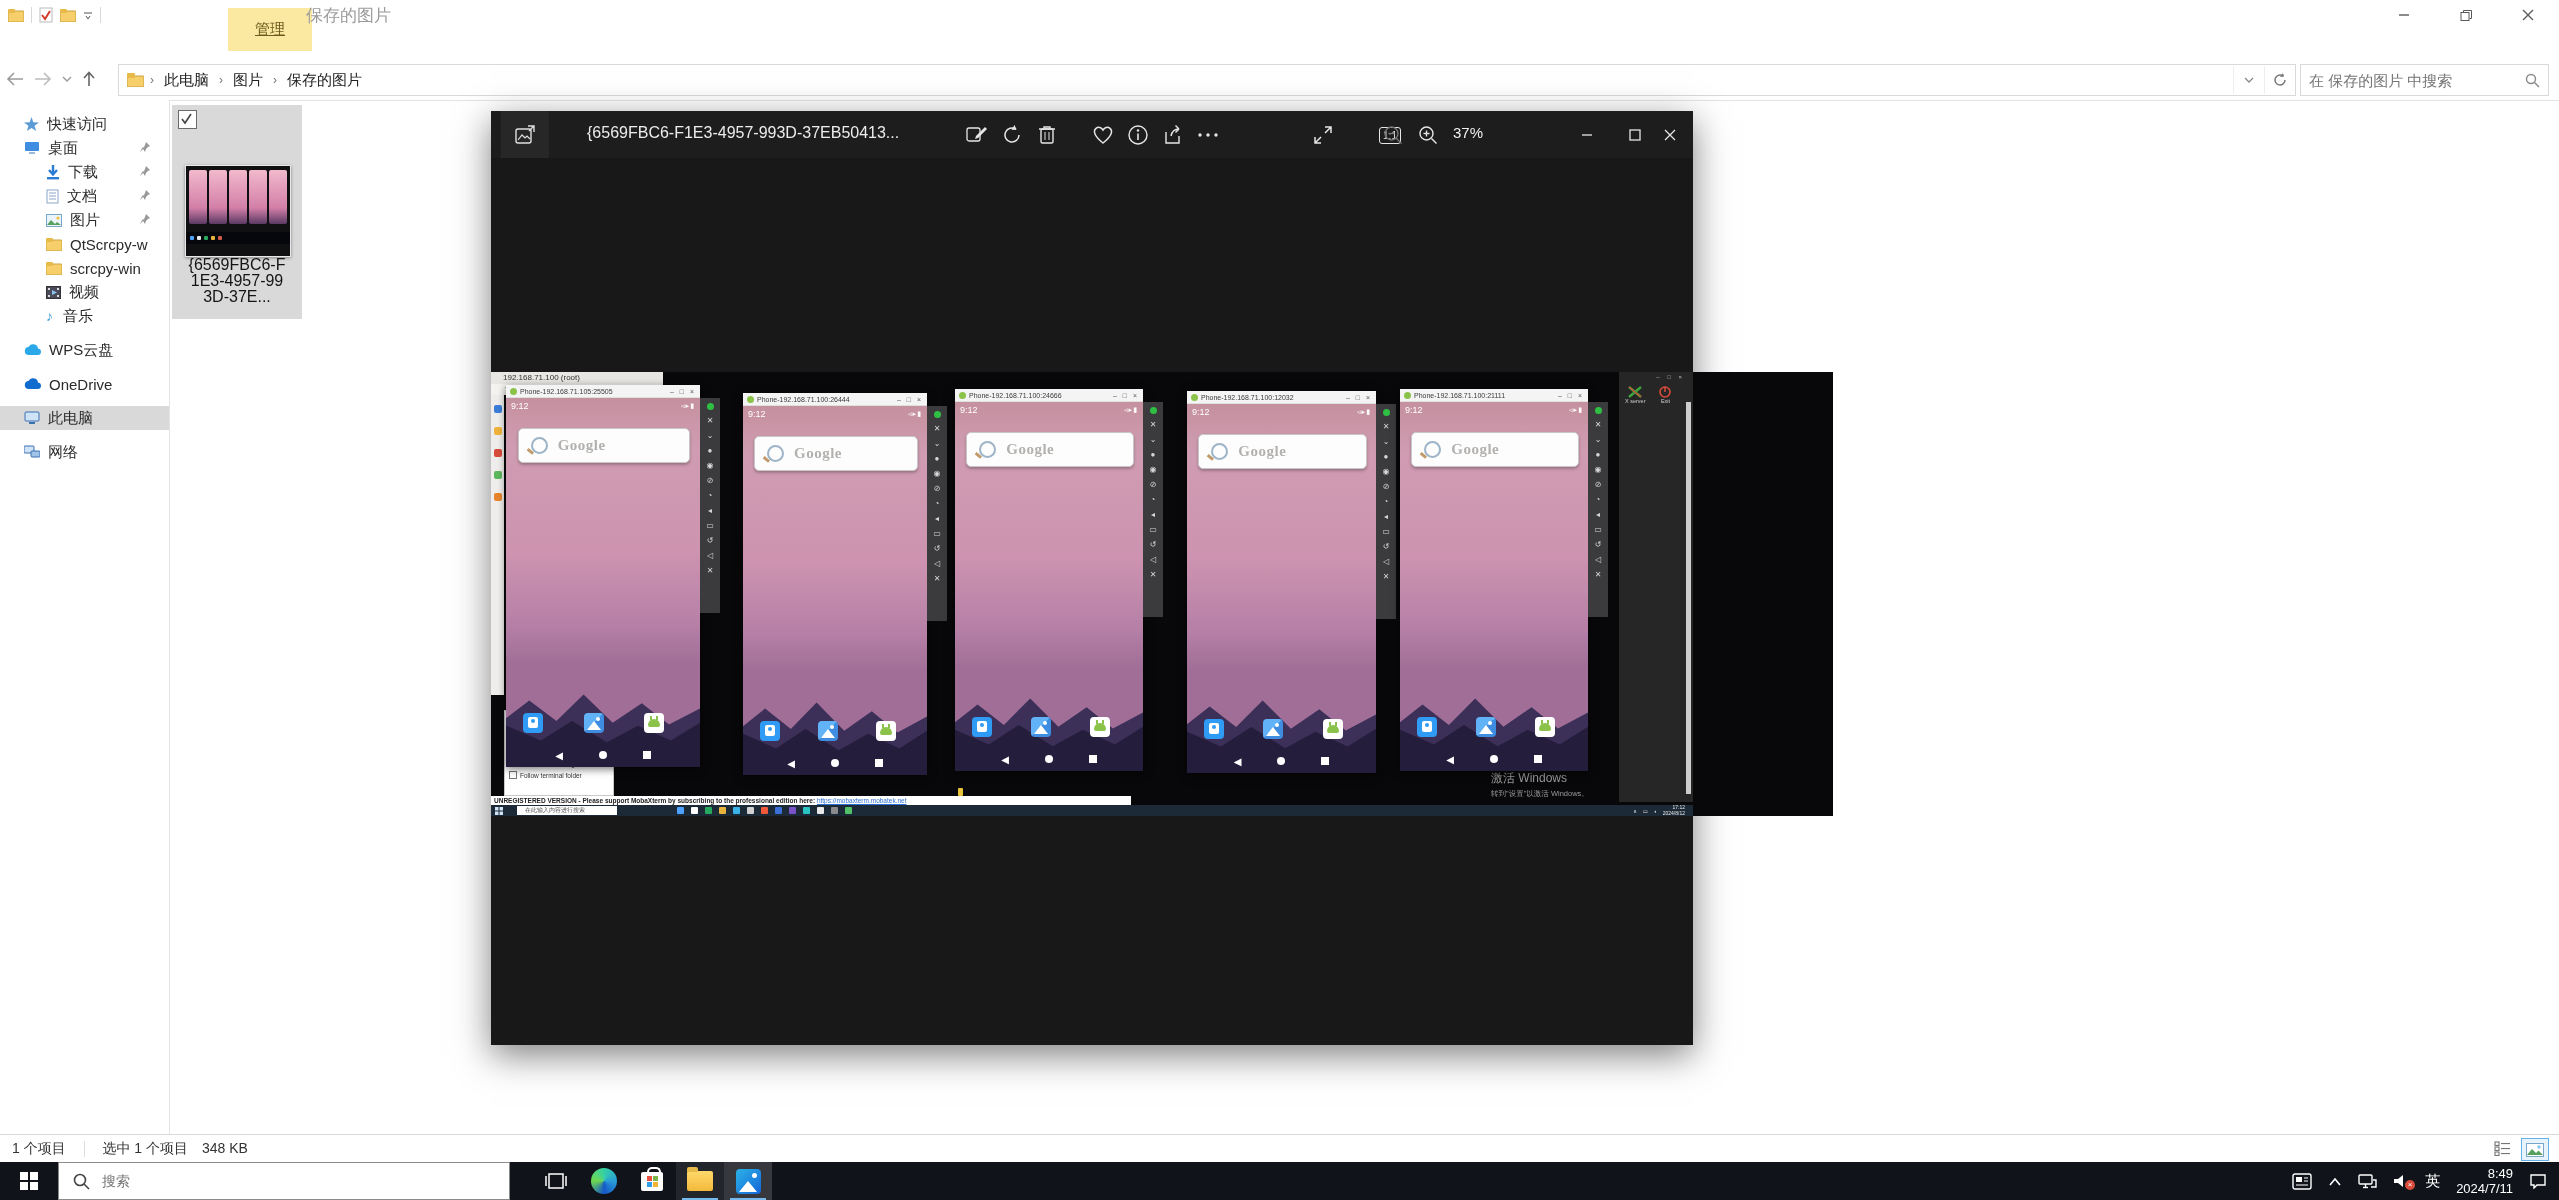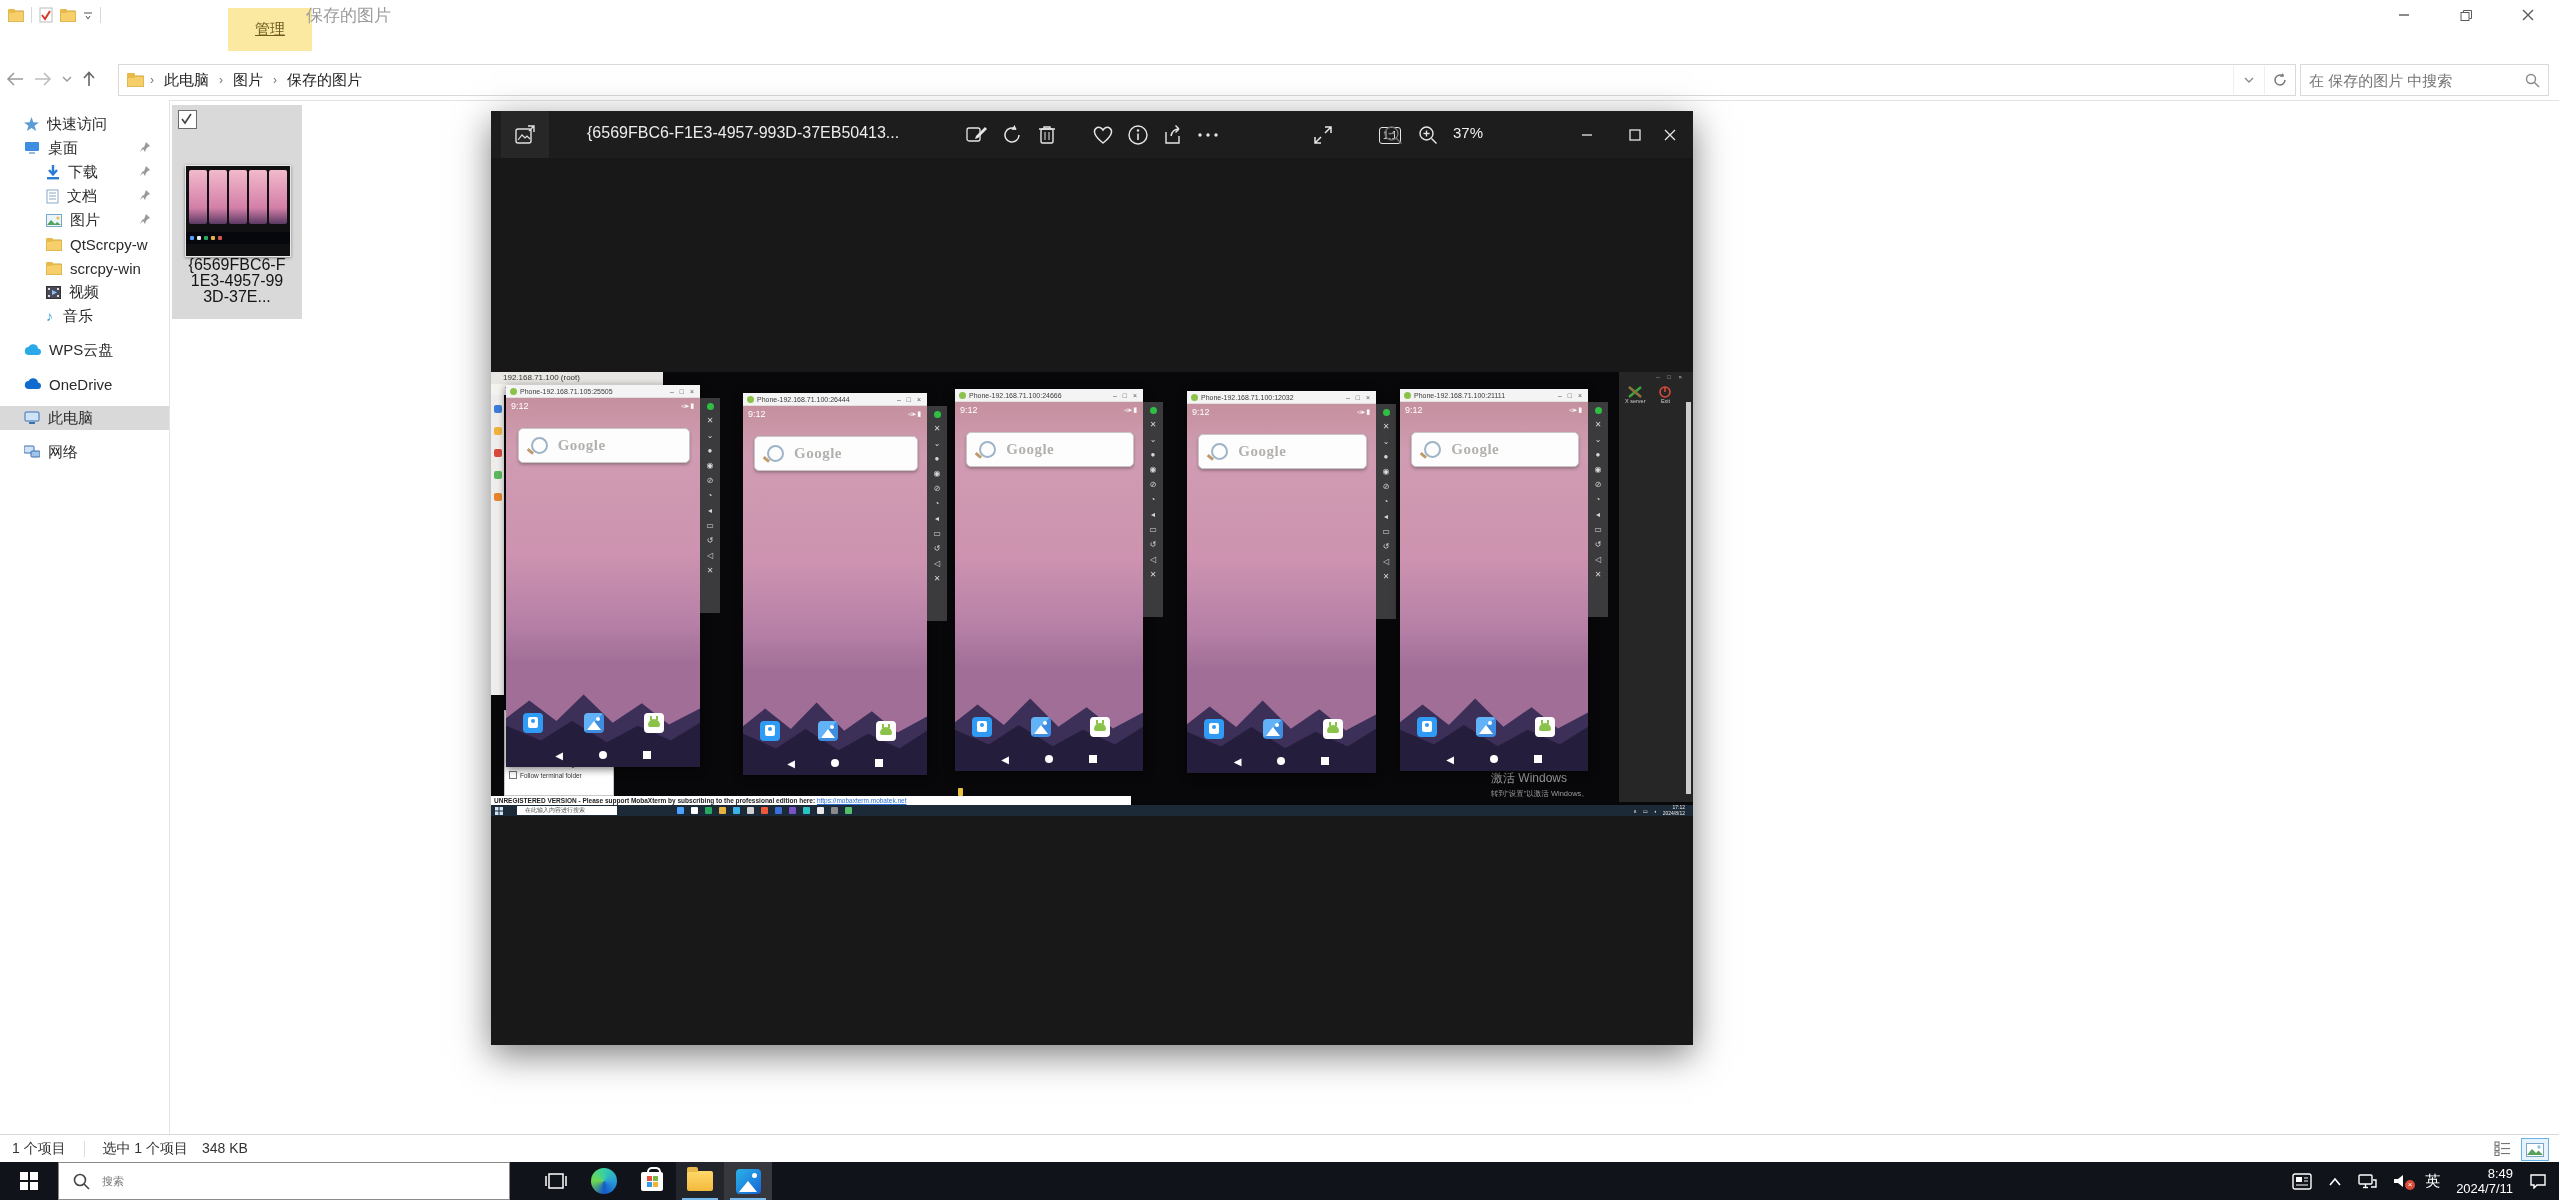--- a/index.html
+++ b/index.html
@@ -61,21 +61,21 @@
   
   .photos{position:absolute;left:491px;top:111px;width:1202px;height:934px;background:#181818;box-shadow:0 10px 34px rgba(0,0,0,.5);}
   .ph-titlebar{position:absolute;left:0;top:0;width:100%;height:47px;background:#1d1d1d;}
   .ph-allbtn{position:absolute;left:10px;top:0;width:48px;height:47px;background:#272727;display:flex;align-items:center;justify-content:center;}
   .ph-title{position:absolute;left:96px;top:13px;font-size:16px;color:#ececec;max-width:360px;white-space:nowrap;overflow:hidden;}
   .ph-ic{position:absolute;top:8px;width:32px;height:32px;display:flex;align-items:center;justify-content:center;}
   .ph-zoom-label{position:absolute;top:13px;font-size:15px;color:#f0f0f0;}
   .ph-win-ctl{position:absolute;top:0;width:47px;height:47px;display:flex;align-items:center;justify-content:center;}
 
   
-  .photo{position:absolute;left:0;top:261px;width:1202px;height:444px;background:#08080a;overflow:hidden;}
+  .photo{position:absolute;left:0;top:261px;width:1342px;height:444px;background:#08080a;overflow:hidden;}
   .moba-title{position:absolute;left:0;top:0;width:172px;height:12px;background:#e9e7e3;color:#333;font-size:8px;line-height:12px;padding-left:12px;box-sizing:border-box;white-space:nowrap;overflow:hidden;}
   .moba-menu{position:absolute;left:0;top:12px;width:172px;height:11px;background:#f4f3f0;color:#444;font-size:7px;line-height:11px;padding-left:14px;box-sizing:border-box;}
   .moba-col{position:absolute;left:0;top:23px;width:13px;height:300px;background:#efeeec;display:flex;flex-direction:column;align-items:center;gap:14px;padding-top:10px;box-sizing:border-box;}
   .moba-col i{width:8px;height:8px;border-radius:2px;}
   .moba-client{position:absolute;left:13px;top:338px;width:110px;height:86px;background:#fff;border:1px solid #c9c9c9;box-sizing:border-box;}
   .moba-row{display:flex;align-items:center;gap:3px;font-size:6.5px;color:#333;margin:4px 0 0 4px;white-space:nowrap;}
   .moba-scroll{position:absolute;left:2px;top:36px;width:100px;height:6px;background:#e8e8e8;border:1px solid #d0d0d0;}
   .unreg{position:absolute;left:0;top:424px;width:640px;height:10px;background:#fff;font-size:6.5px;line-height:10px;color:#222;white-space:nowrap;overflow:hidden;padding-left:3px;box-sizing:border-box;}
   .unreg b{font-weight:bold;}
   .unreg a{color:#2a6fd6;text-decoration:underline;}
@@ -128,21 +128,21 @@
   .p-nav .n-rect{width:8px;height:8px;background:#fff;}
   .p-tb{position:absolute;top:13px;width:20px;background:#3b3b3d;display:flex;flex-direction:column;align-items:center;gap:7px;padding-top:5px;box-sizing:border-box;color:#d6d6d6;font-size:8px;line-height:8px;}
   .p-tb .tb-green{width:7px;height:7px;border-radius:50%;background:#2fc043;}
 
   
   .taskbar{position:absolute;left:0;top:1162px;width:2559px;height:38px;background:#10131a;display:flex;align-items:stretch;z-index:40;}
   .tb-start{width:58px;display:flex;align-items:center;justify-content:center;}
   .winlogo{display:grid;grid-template-columns:8px 8px;grid-template-rows:8px 8px;gap:1.5px;}
   .winlogo i{background:#fff;}
   .tb-search{width:452px;background:#fff;border:1px solid #8a8a8a;display:flex;align-items:center;margin:0;box-sizing:border-box;}
-  .tb-search input{flex:1;border:none;outline:none;font-size:11px;color:#ef4444;font-family:inherit;}
+  .tb-search input{flex:1;border:none;outline:none;font-size:14px;color:#ef4444;font-family:inherit;}
   .tb-slot{width:48px;display:flex;align-items:center;justify-content:center;position:relative;}
   .tb-slot.open{background:rgba(255,255,255,.08);}
   .tb-slot.open::after{content:"";position:absolute;left:6px;bottom:0;right:6px;height:2px;background:#76b9ed;}
   .tb-slot.focus{background:rgba(255,255,255,.16);}
   .edge-ball{width:26px;height:26px;border-radius:50%;background:conic-gradient(#35d1a5,#2a9ed8,#1458c8,#6fd84f,#35d1a5);}
   .folder-icon{width:26px;height:20px;background:linear-gradient(180deg,#ffd96b,#f2b93b);border-radius:2px;position:relative;}
   .folder-icon::before{content:"";position:absolute;left:0;top:-4px;width:11px;height:5px;background:#e8ba4a;border-radius:2px 2px 0 0;}
   .photos-icon{width:25px;height:25px;border-radius:4px;background:linear-gradient(135deg,#2bb3e8,#1565d8);position:relative;overflow:hidden;}
   .photos-icon::after{content:"";position:absolute;left:3px;bottom:2px;border-left:9px solid transparent;border-right:9px solid transparent;border-bottom:11px solid #fff;}
   .photos-icon::before{content:"";position:absolute;right:4px;top:4px;width:5px;height:5px;border-radius:50%;background:#fff;}

